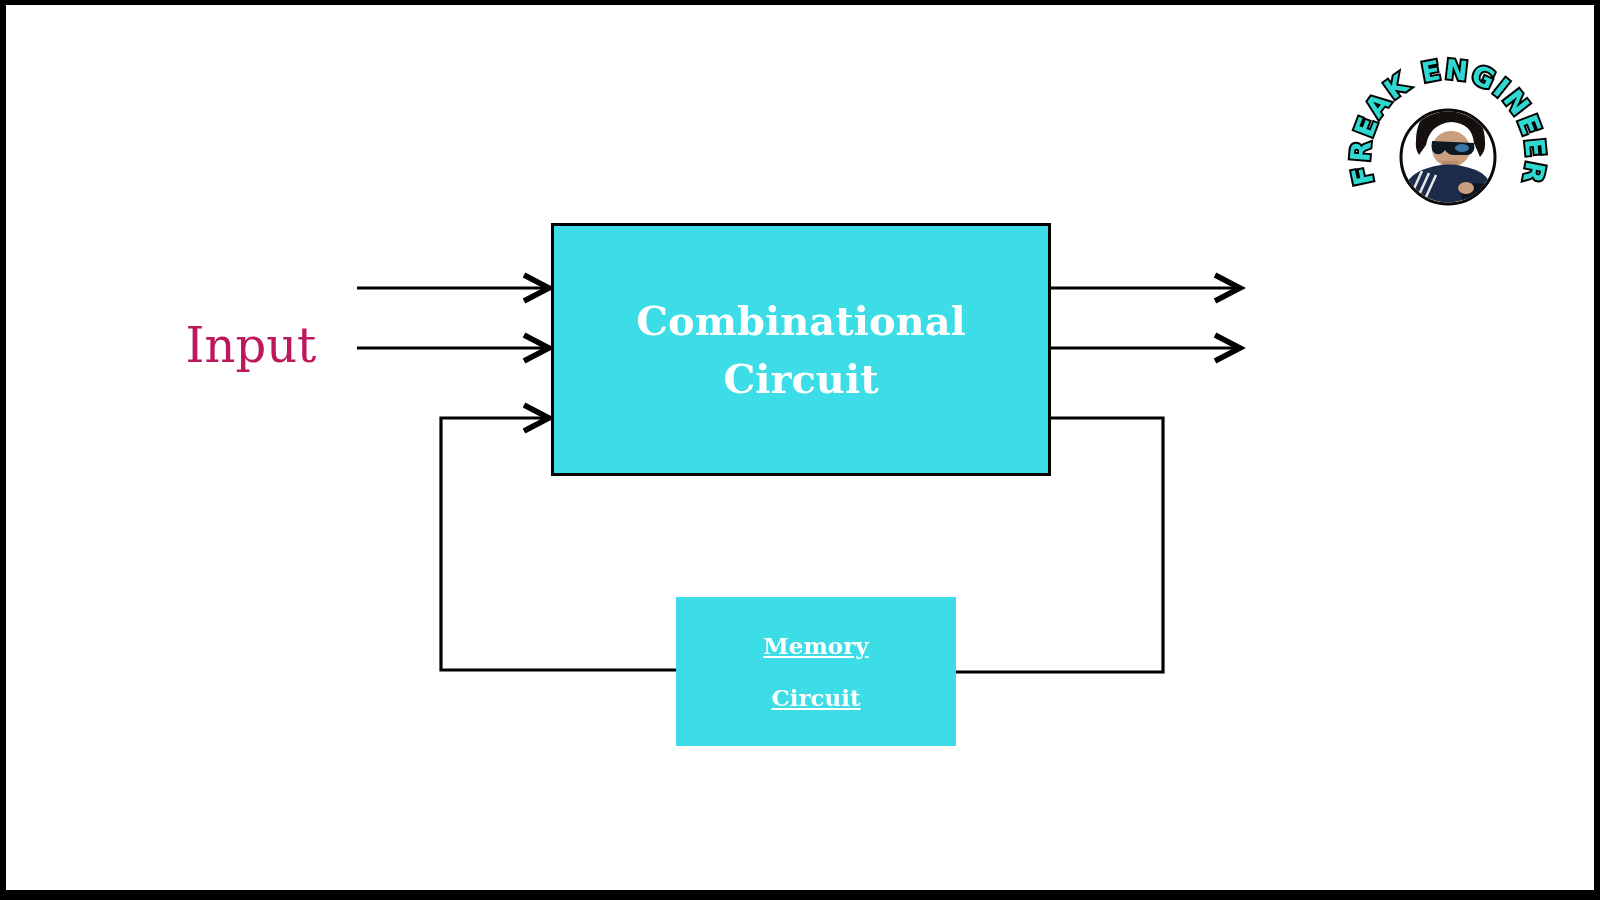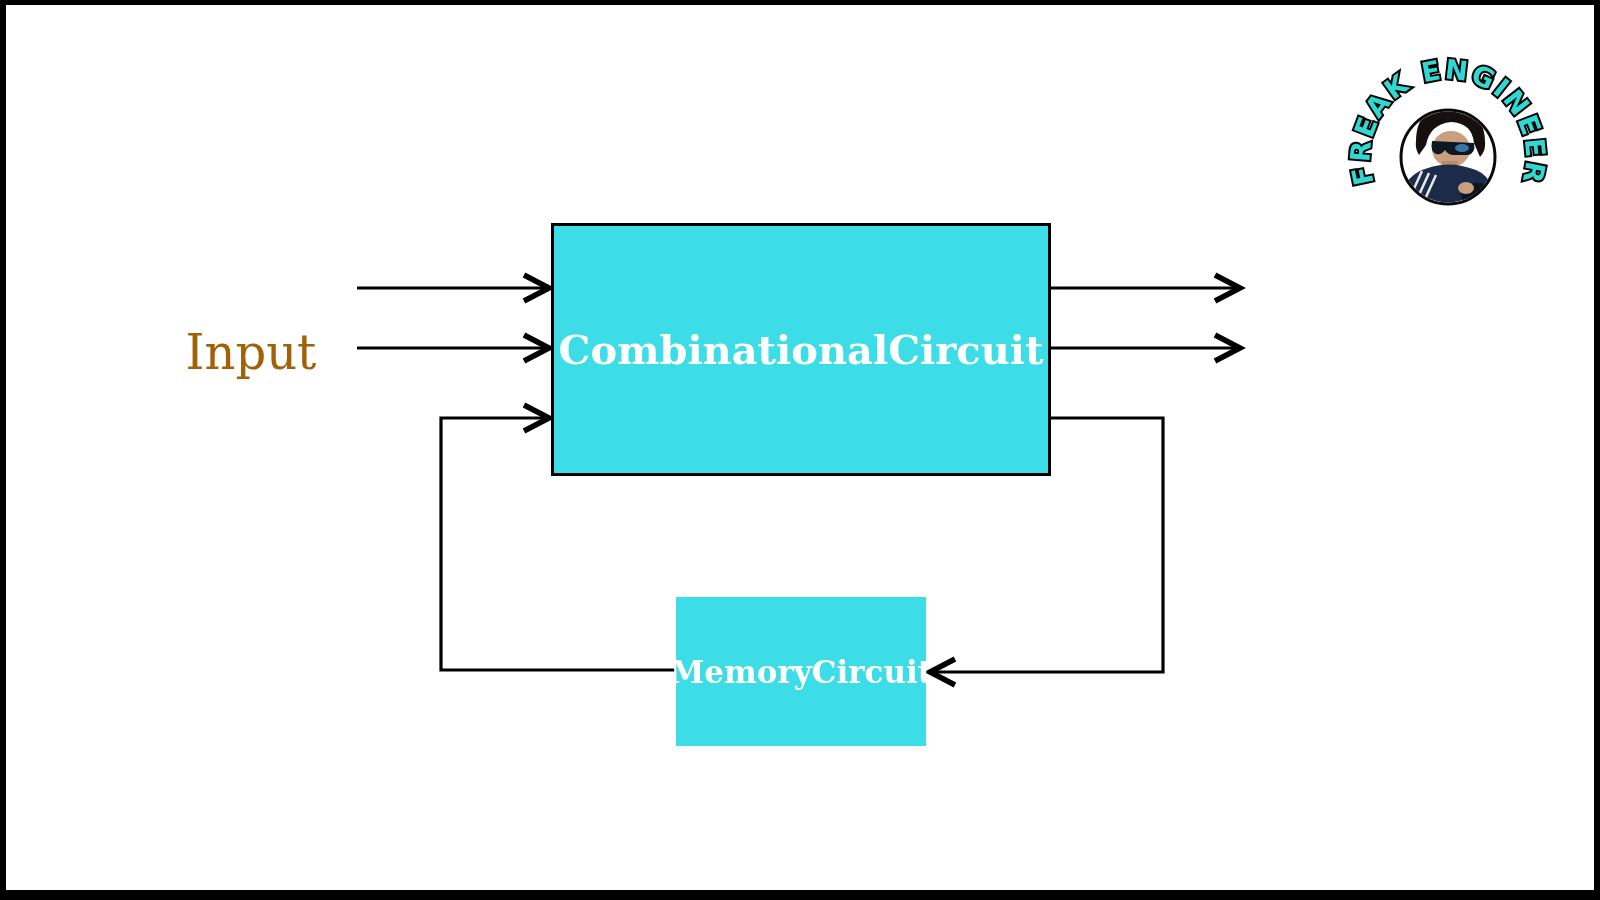--- a/index.html
+++ b/index.html
@@ -22,52 +22,52 @@
   }
   .wires {
     position: absolute;
     left: 0; top: 0;
     width: 1600px; height: 900px;
     z-index: 1;
   }
   .box {
     position: absolute;
     display: flex;
-    flex-direction: row;
+    flex-direction: column;
     align-items: center;
     justify-content: center;
     background: var(--accent, #3cdde6);
     color: #ffffff;
     font-weight: bold;
     text-align: center;
     z-index: 2;
   }
   .box--combinational {
     left: 551px; top: 223px;
     width: 500px; height: 253px;
     border: 3px solid #000000;
     box-sizing: border-box;
     font-size: 40px;
     line-height: 58px;
   }
   .box--memory {
     left: 676px; top: 597px;
-    width: 250px; height: 149px;
-    font-size: 31px;
+    width: 280px; height: 149px;
+    font-size: 23px;
     line-height: 52px;
+    text-decoration: underline;
   }
   .io-label {
     position: absolute;
-    color: #a16207;
+    color: #be185d;
     font-size: 48px;
     line-height: 48px;
     white-space: nowrap;
     transform: translate(-50%, -50%);
     z-index: 2;
-    margin-top: 7px;
   }
   .io-label--input { left: 251px; top: 345px; }
   .io-label--output { left: 1360px; top: 345px; }
   .logo {
     position: absolute;
     left: 1338px; top: 45px;
     width: 220px; height: 220px;
     z-index: 3;
   }
   .logo-text {

